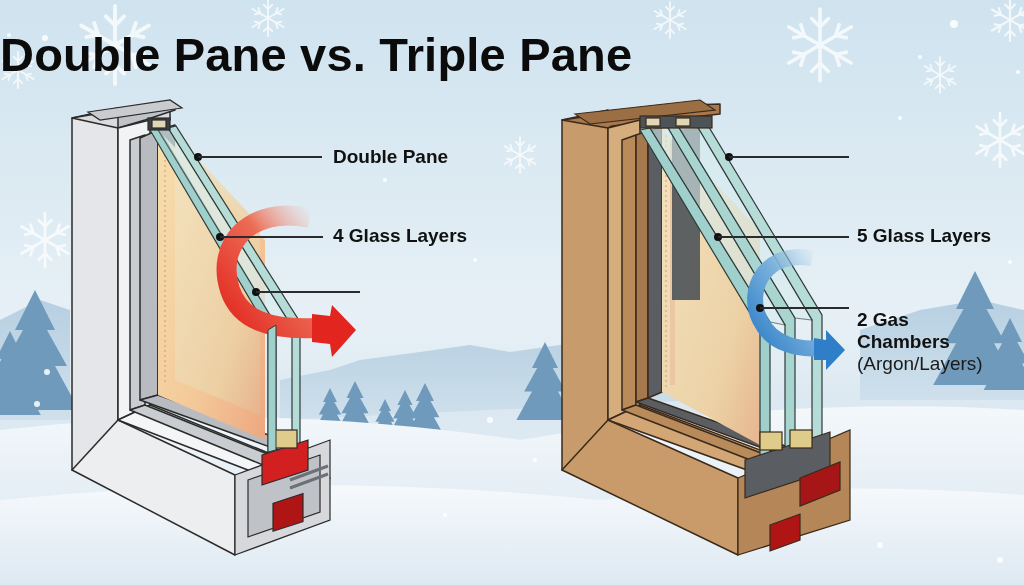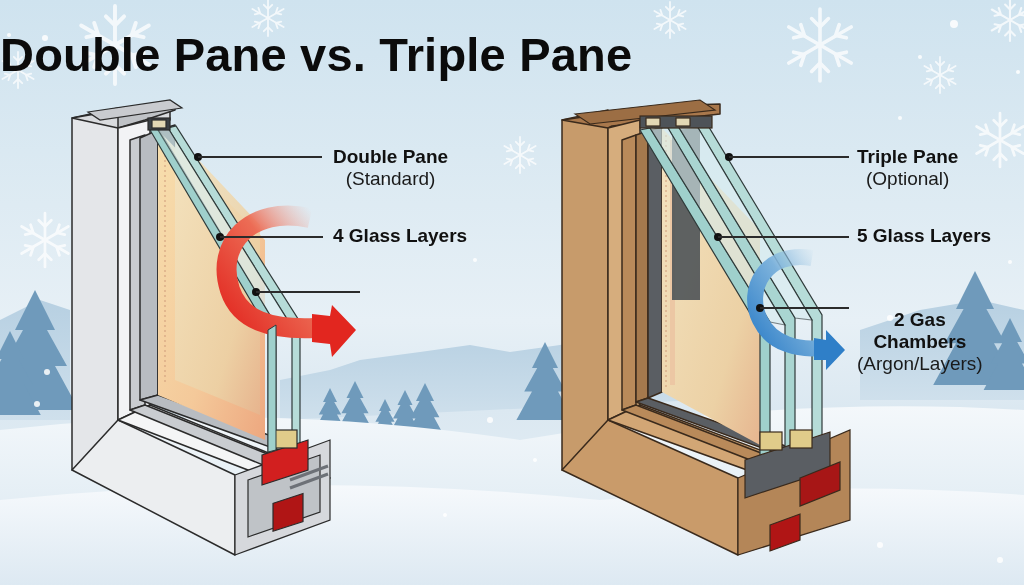--- a/index.html
+++ b/index.html
@@ -3,21 +3,21 @@
 <meta charset="utf-8">
 <style>
   html, body { margin:0; padding:0; }
   body { width:1024px; height:585px; overflow:hidden; position:relative;
     font-family:"Liberation Sans", sans-serif; }
   .scene { position:absolute; inset:0; overflow:hidden;
     background: linear-gradient(180deg,#cfe3ef 0%,#deebf3 35%,#e7f0f6 55%,#dbe8f1 70%,#e9f1f7 100%); }
   .bg-svg { position:absolute; left:0; top:0; }
   .title { position:absolute; left:0; right:0; top:27px; text-align:left;
     font-family:"Liberation Sans", sans-serif; font-weight:700; font-size:47px; letter-spacing:0.2px; color:#0b0b0b; }
-  .lbl { position:absolute; color:#111; line-height:1.15;text-align:center; }
+  .lbl { position:absolute; color:#111; line-height:1.15; }
   .lbl .b { font-weight:700; font-size:19px; display:block; }
   .lbl .n { font-weight:400; font-size:19px; display:block; color:#1a1a1a; }
   .leader { position:absolute; height:2px; background:#2b2b2b; }
   .dot { position:absolute; width:8px; height:8px; border-radius:50%; background:#111; }
 </style>
 </head>
 <body>
 
 <div class="scene">
 
@@ -224,38 +224,33 @@
       <path d="M814 338 L826 340 L826 330 L845 350 L826 370 L826 360 L814 360 Z" fill="#2f7fc8"></path>
     </g>
   </svg>
 
   <div class="title">Double Pane vs. Triple Pane</div>
 
   <div class="dot" style="left:194px;top:153px;"></div>
   <div class="leader" style="left:198px;top:156px;width:124px;"></div>
   <div class="lbl" style="left:333px;top:146px;">
     <span class="b">Double Pane</span>
-    <span class="n">(Standard)</span>
   </div>
 
   <div class="dot" style="left:216px;top:233px;"></div>
   <div class="leader" style="left:220px;top:236px;width:103px;"></div>
   <div class="lbl" style="left:333px;top:225px;">
     <span class="b">4 Glass Layers</span>
   </div>
 
   <div class="dot" style="left:252px;top:288px;"></div>
   <div class="leader" style="left:256px;top:291px;width:104px;"></div>
 
   <div class="dot" style="left:725px;top:153px;"></div>
   <div class="leader" style="left:729px;top:156px;width:120px;"></div>
-  <div class="lbl" style="left:857px;top:146px;">
-    <span class="b">Triple Pane</span>
-    <span class="n">(Optional)</span>
-  </div>
 
   <div class="dot" style="left:714px;top:233px;"></div>
   <div class="leader" style="left:718px;top:236px;width:131px;"></div>
   <div class="lbl" style="left:857px;top:225px;">
     <span class="b">5 Glass Layers</span>
   </div>
 
   <div class="dot" style="left:756px;top:304px;"></div>
   <div class="leader" style="left:760px;top:307px;width:89px;"></div>
   <div class="lbl" style="left:857px;top:309px;">

